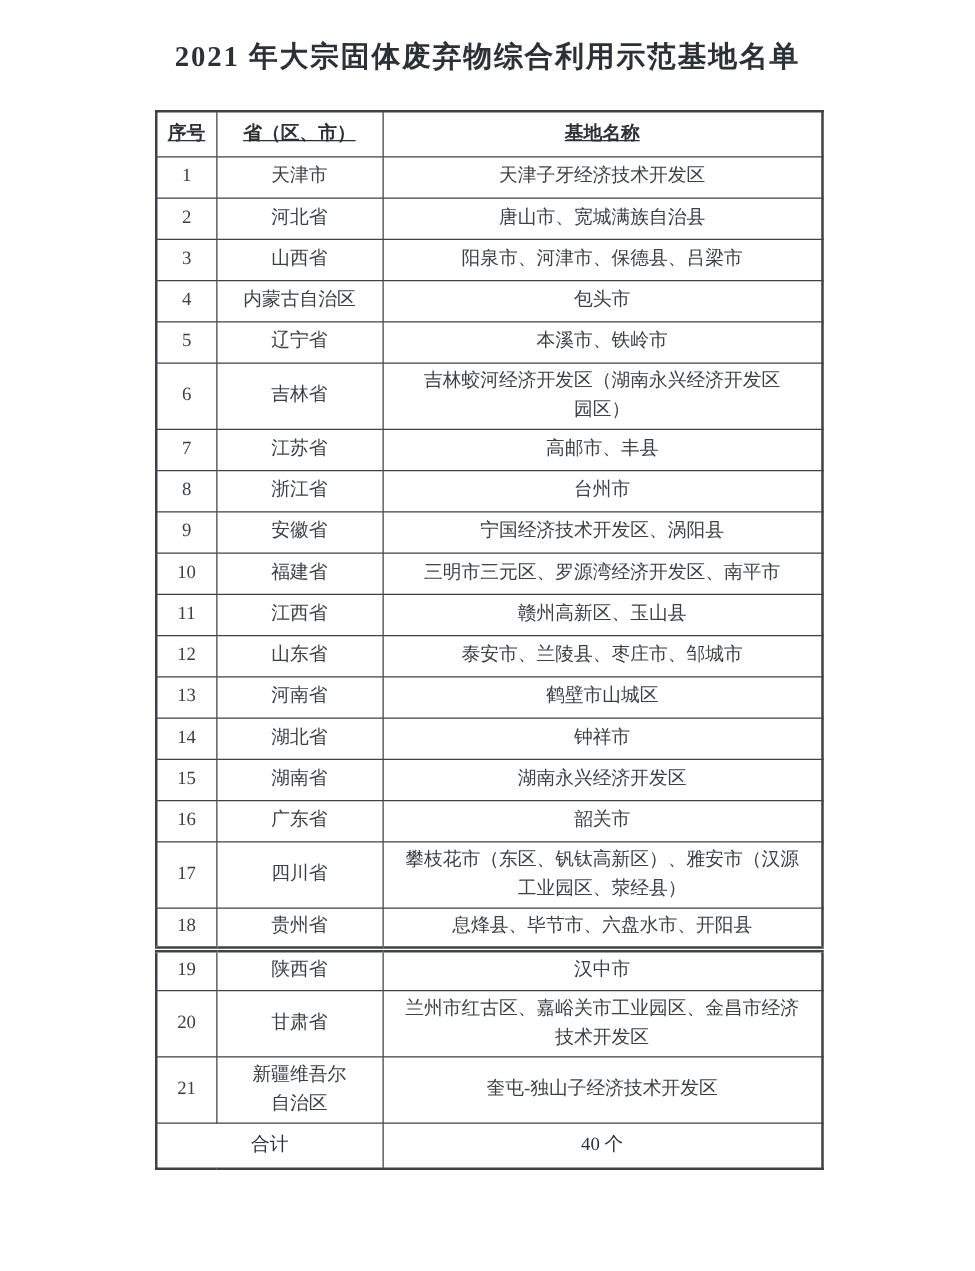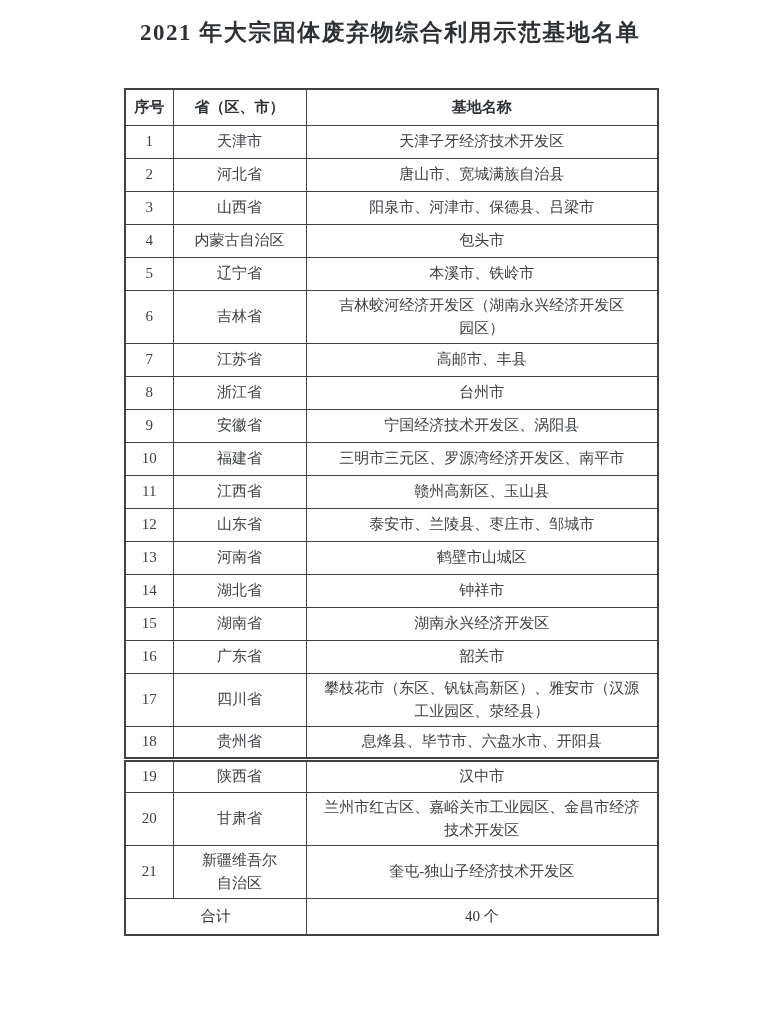--- a/index.html
+++ b/index.html
@@ -11,21 +11,21 @@
     color: #3d4043;
     overflow: hidden;
   }
   .page {
     position: relative;
     width: 780px;
     height: 1017px;
     background: #ffffff;
   }
   .doc-title {
-    padding-top: 17px;
+    padding-top: 30px;
     text-align: center;
     font-size: 23px;
     font-weight: bold;
     letter-spacing: 1.5px;
     color: #2e3134;
     height: 47px;
   }
   table.base-table {
     border-collapse: collapse;
     table-layout: fixed;
@@ -41,20 +41,21 @@
     padding: 3px 6px;
     font-size: 15px;
     line-height: 23px;
     white-space: pre-line;
     color: #3d4043;
   }
   .base-table thead th {
     height: 36px;
     font-weight: bold;
     color: #2e3134;
+    text-decoration: underline;
   }
   .base-table tbody td {
     height: 33px;
     font-weight: normal;
   }
   .base-table td.col-no {
     font-family: "Liberation Serif", "DejaVu Serif", serif;
   }
   
   .base-table tr.section-break td {

